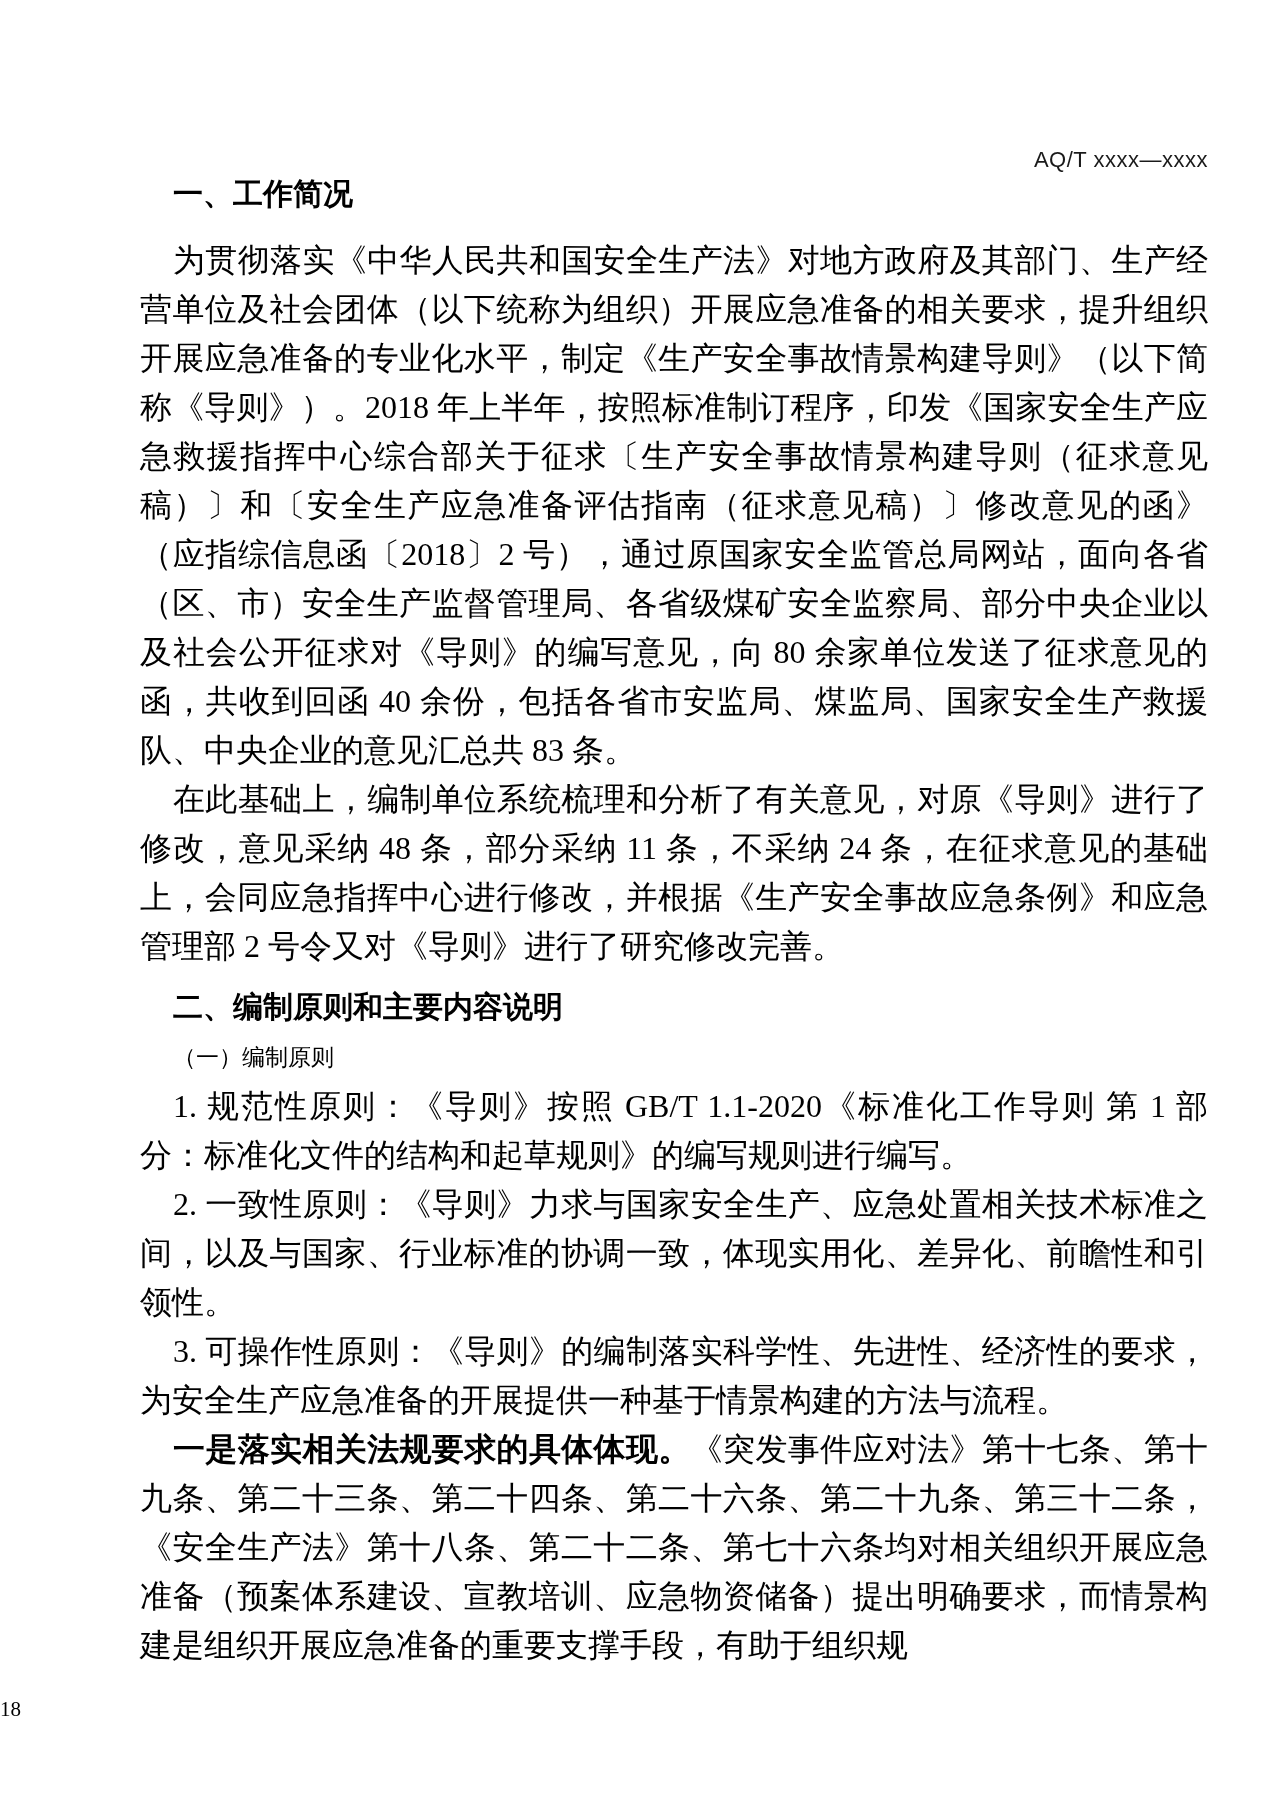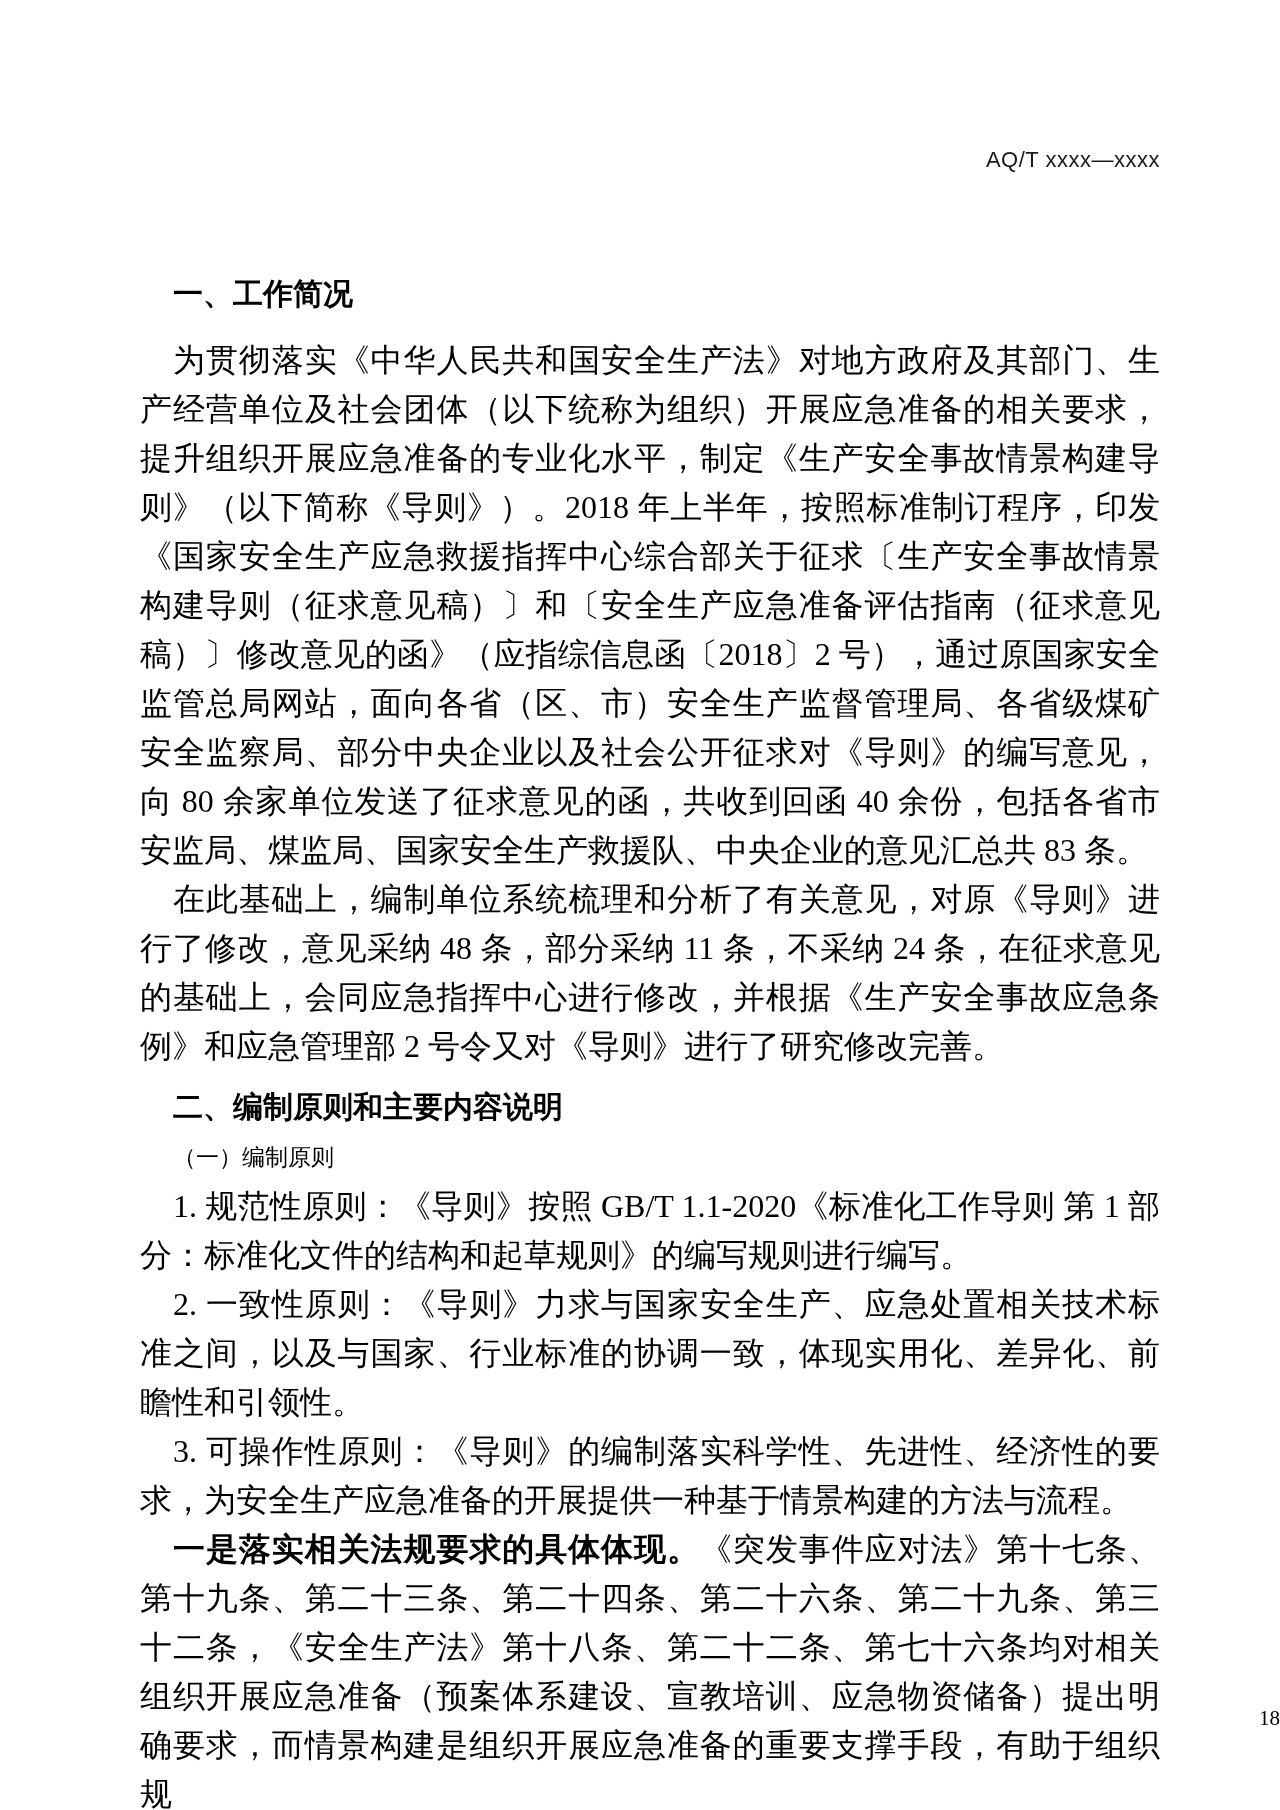--- a/index.html
+++ b/index.html
@@ -7,21 +7,21 @@
     padding: 0;
     background: #ffffff;
   }
   .page {
     position: relative;
     width: 1280px;
     height: 1810px;
     margin: 0 auto;
     background: #ffffff;
     box-sizing: border-box;
-    padding: 0 120px 0 140px;
+    padding: 0 72px 0 140px;
     overflow: hidden;
     color: #000000;
     font-family: "Liberation Serif", serif;
   }
   .doc-header {
     padding-top: 146px;
     text-align: right;
     font-family: "Liberation Sans", sans-serif;
     font-size: 22px;
     line-height: 28px;
@@ -31,21 +31,20 @@
   .sec-heading {
     font-family: "Liberation Sans", sans-serif;
     font-weight: 700;
     font-size: 30px;
     line-height: 40px;
     margin: 0;
     padding-left: 33px;
     color: #000000;
   }
   .sec-heading.first {
-    margin-top: 100px;
     margin-bottom: 22px;
   }
   .sec-heading.second {
     margin-top: 16px;
     margin-bottom: 0;
   }
   .para {
     font-size: 32px;
     line-height: 49px;
     text-align: justify;
@@ -62,22 +61,22 @@
     color: #000000;
   }
   .lead-bold {
     font-weight: 700;
     margin-top: 16px;
   }
   .page-number {
     position: absolute;
     left: 0;
     right: 0;
-    bottom: 79px;
-    text-align: right;
+    bottom: 88px;
+    text-align: left;
     font-family: "Liberation Serif", serif;
     font-size: 21px;
     color: #000000;
   }
 </style>
 </head>
 <body>
 
 <div class="page">
 

